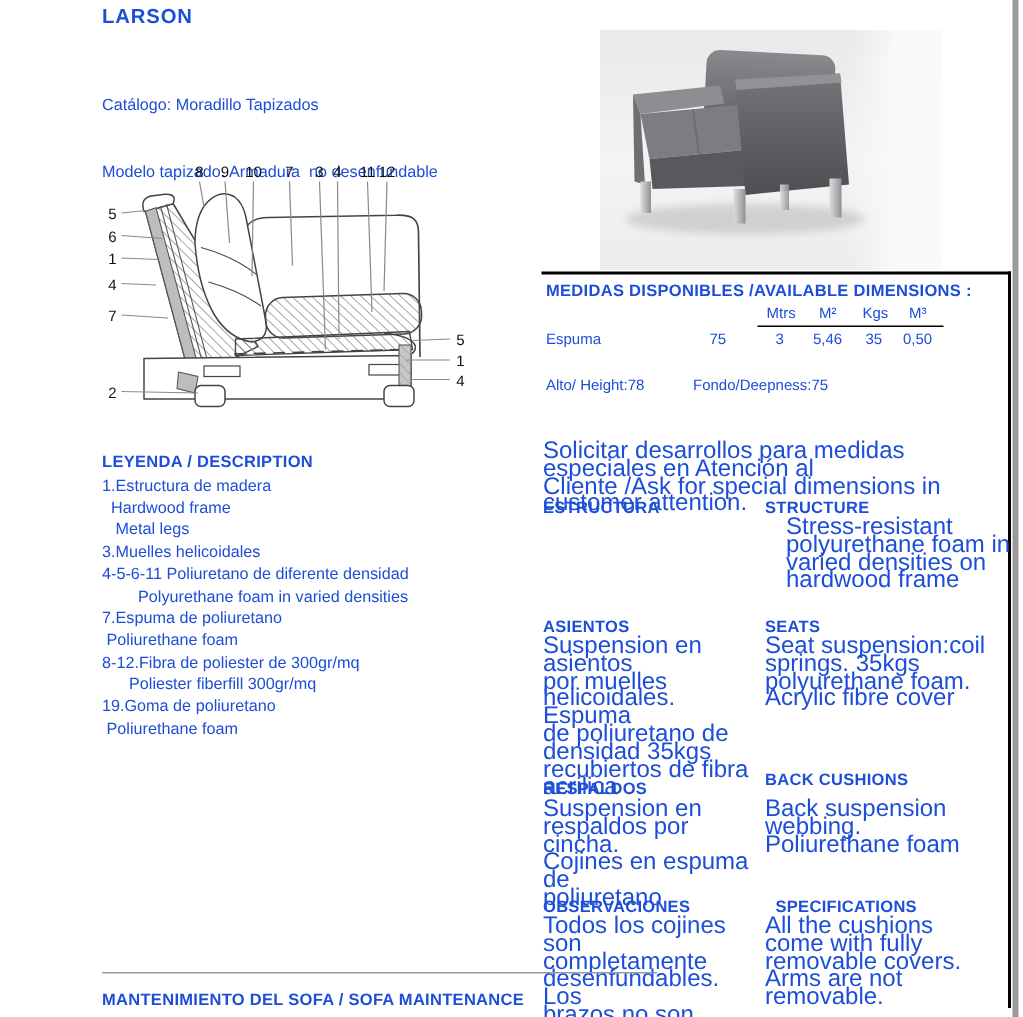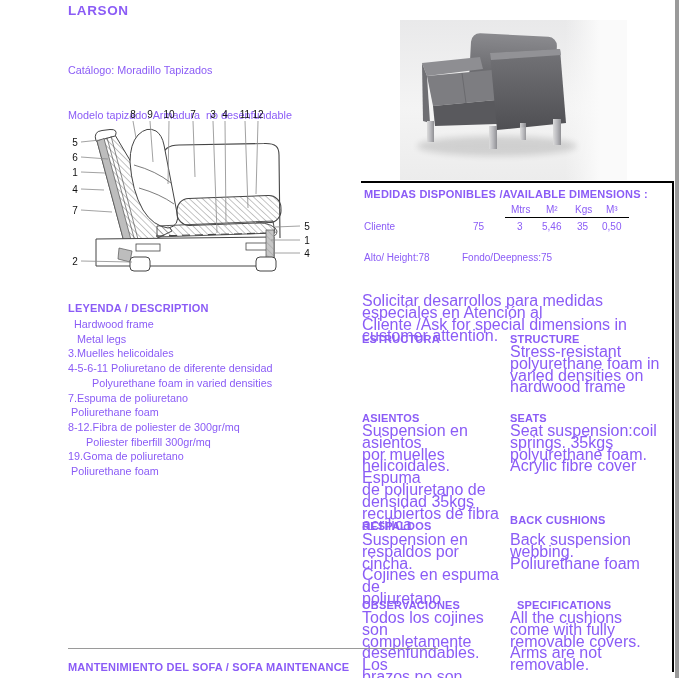--- a/index.html
+++ b/index.html
@@ -1,17 +1,17 @@
 <!DOCTYPE html>
 <html><head>
 <meta charset="utf-8">
 <style>
   html,body{margin:0;padding:0;background:#fff;}
   #page{position:relative;width:682px;height:678px;background:#ffffff;overflow:hidden;
-        font-family:"Liberation Sans","DejaVu Sans",sans-serif;color:#8b5cf6;}
+        font-family:"Liberation Sans","DejaVu Sans",sans-serif;color:#1d4ed8;}
   .abs{position:absolute;}
   .h{font-weight:bold;font-size:11px;letter-spacing:0.2px;}
   .preline{white-space:pre-line;}
   #title{font-size:13.5px;font-weight:bold;letter-spacing:0.6px;}
   #catalog{font-size:10.8px;line-height:15px;white-space:pre;}
   .legend{font-size:10.8px;line-height:14.7px;}
   .legend div{white-space:pre;}
   .sec-b{font-size:16px;line-height:11.8px;}
   .rule{background:#000;}
   .dimcell{font-size:10px;}
@@ -169,50 +169,51 @@
   <div class="abs" style="left:675px;top:0;width:4px;height:678px;background:#9a9a9a"></div>
   <div class="abs rule" style="left:361px;top:181px;width:313px;height:2px"></div>
   <div class="abs rule" style="left:672px;top:181px;width:2px;height:491px"></div>
 
   <div class="abs h" style="left:364px;top:188px">MEDIDAS DISPONIBLES /AVAILABLE DIMENSIONS :</div>
   <div class="abs dimcell" style="left:511px;top:204px">Mtrs</div>
   <div class="abs dimcell" style="left:546px;top:204px">M²</div>
   <div class="abs dimcell" style="left:575px;top:204px">Kgs</div>
   <div class="abs dimcell" style="left:606px;top:204px">M³</div>
   <div class="abs rule" style="left:505px;top:217px;width:124px;height:1px"></div>
-  <div class="abs dimcell" style="left:364px;top:221px">Cliente</div>
+  <div class="abs dimcell" style="left:364px;top:221px">Espuma</div>
   <div class="abs dimcell" style="left:473px;top:221px">75</div>
   <div class="abs dimcell" style="left:517px;top:221px">3</div>
   <div class="abs dimcell" style="left:542px;top:221px">5,46</div>
   <div class="abs dimcell" style="left:577px;top:221px">35</div>
   <div class="abs dimcell" style="left:602px;top:221px">0,50</div>
   <div class="abs dimcell" style="left:364px;top:252px">Alto/ Height:78</div>
   <div class="abs dimcell" style="left:462px;top:252px">Fondo/Deepness:75</div>
 
   <div class="abs sec-b preline" style="left:362px;top:295px;width:312px">Solicitar desarrollos para medidas especiales en Atención al
 Cliente /Ask for special dimensions in customer attention.</div>
 
   <div class="abs h" style="left:68px;top:302px">LEYENDA / DESCRIPTION</div>
   <div class="abs legend" style="left:68px;top:317px">
+    <div>1.Estructura de madera</div>
     <div>  Hardwood frame</div>
     <div>   Metal legs</div>
     <div>3.Muelles helicoidales</div>
     <div>4-5-6-11 Poliuretano de diferente densidad</div>
     <div>        Polyurethane foam in varied densities</div>
     <div>7.Espuma de poliuretano</div>
     <div> Poliurethane foam</div>
     <div>8-12.Fibra de poliester de 300gr/mq</div>
     <div>      Poliester fiberfill 300gr/mq</div>
     <div>19.Goma de poliuretano</div>
     <div> Poliurethane foam</div>
   </div>
 
   <div class="abs h" style="left:362px;top:333px">ESTRUCTURA</div>
   <div class="abs h" style="left:510px;top:333px">STRUCTURE</div>
-  <div class="abs sec-b preline" style="left:510px;top:346px;width:150px">Stress-resistant
+  <div class="abs sec-b preline" style="left:524px;top:346px;width:150px">Stress-resistant
 polyurethane foam in
 varied densities on
 hardwood frame</div>
 
   <div class="abs h" style="left:362px;top:412px">ASIENTOS</div>
   <div class="abs sec-b preline" style="left:362px;top:425px;width:142px">Suspension en asientos
 por muelles
 helicoidales. Espuma
 de poliuretano de
 densidad 35kgs

